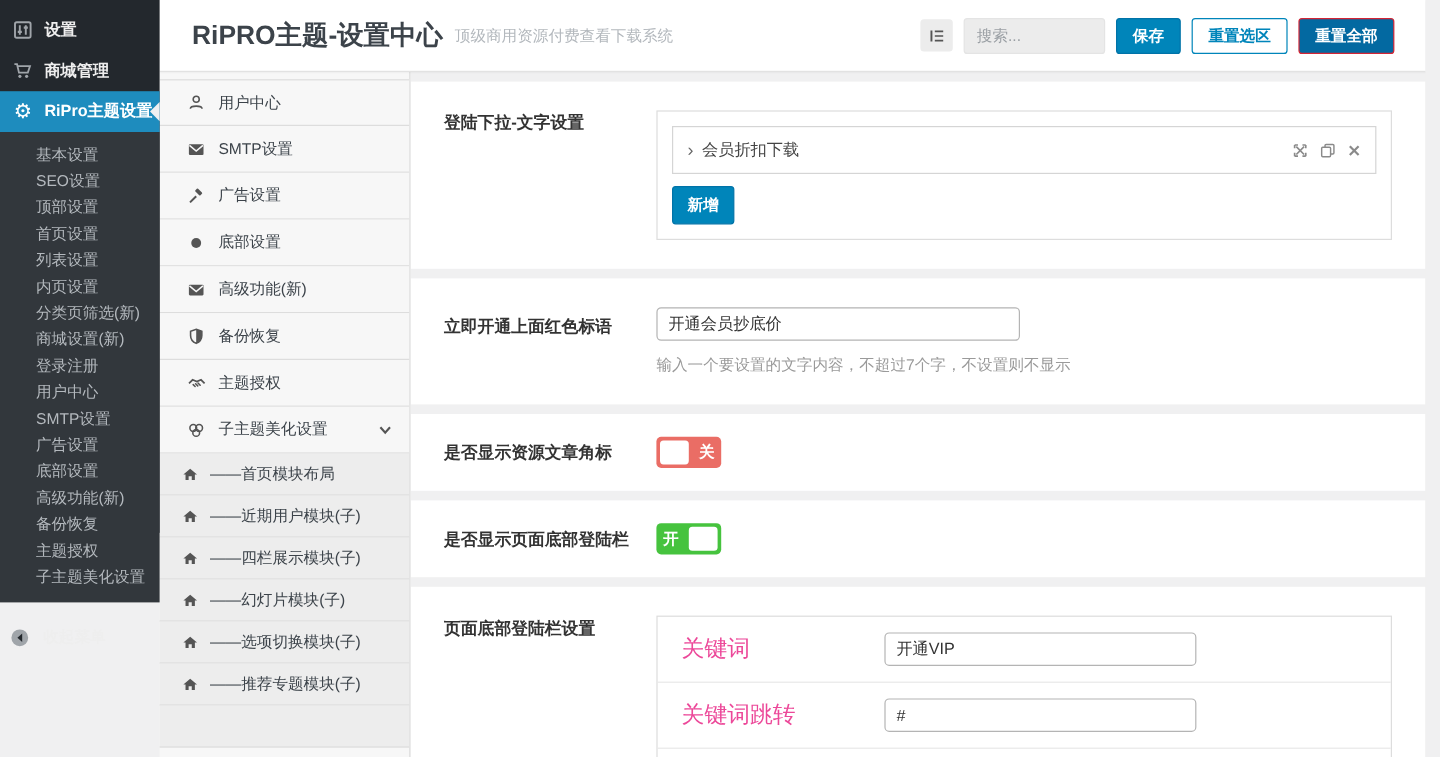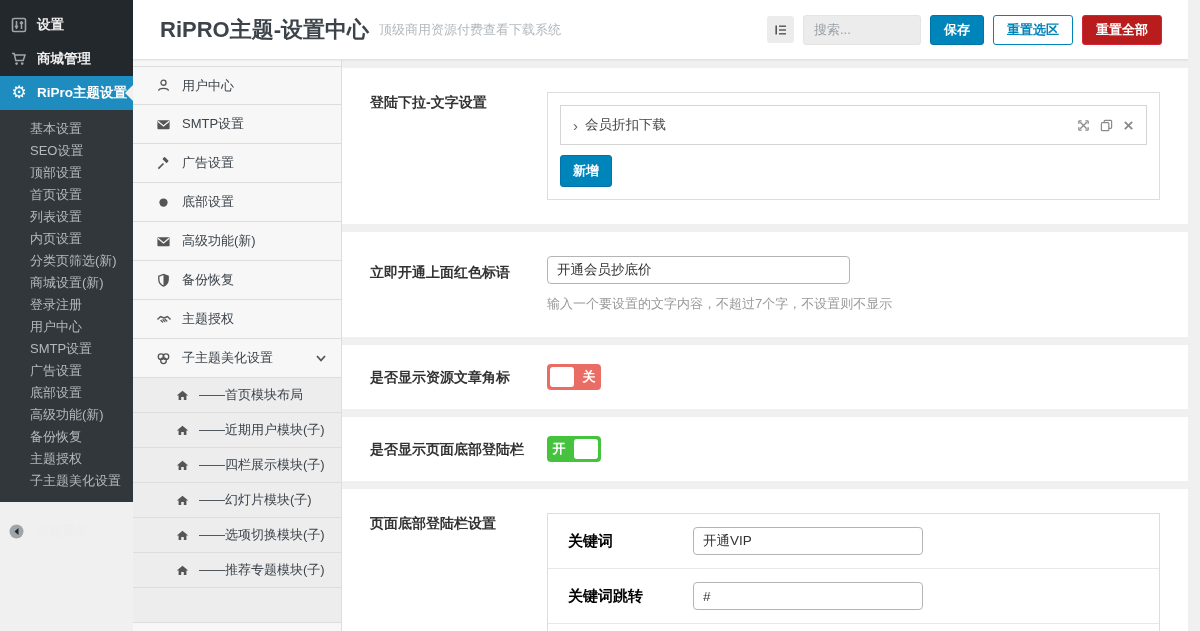--- a/index.html
+++ b/index.html
@@ -29,35 +29,35 @@
   .header { position:absolute; left:133px; top:0; width:1055px; height:60px; background:#fff;
     border-bottom:1px solid #e2e2e2; box-shadow:0 1px 1px rgba(0,0,0,.04); z-index:5;
     display:flex; align-items:center; }
   .header .title { font-size:22px; font-weight:600; color:#3c434a; margin-left:27px; white-space:nowrap; }
   .header .subtitle { font-size:13px; color:#b3b8bd; margin-left:10px; white-space:nowrap; }
   .header .spacer { flex:1; }
   .hbtn { height:30px; line-height:28px; border-radius:3px; font-size:13px; font-weight:bold; padding:0 13px;
     border:1px solid transparent; cursor:pointer; margin-left:9px; white-space:nowrap; }
   .hbtn.save { background:#0085ba; border-color:#0073a8; color:#fff; }
   .hbtn.reset-sel { background:#fff; border-color:#0085ba; color:#0085ba; }
-  .hbtn.reset-all { background:#b91c1c; border-color:#d32535; color:#fff; margin-right:26px; }
+  .hbtn.reset-all { background:#0369a1; border-color:#d32535; color:#fff; margin-right:26px; }
   .icon-box { width:27px; height:27px; background:#ececec; border-radius:3px; display:flex; align-items:center; justify-content:center; cursor:pointer; color:#555; }
   .search-box { width:118px; height:30px; background:#ececec; border:1px solid #e4e4e4; border-radius:3px;
     margin-left:9px; padding:0 10px; font-size:13px; color:#777; font-family:inherit; outline:none; }
   .search-box::placeholder { color:#9a9fa4; }
 
   
   .sub-sidebar { position:absolute; left:133px; top:60px; width:209px; height:571px; background:#f7f7f7;
     border-right:1px solid #ddd; z-index:4; padding-top:6px; }
   .nav-row { height:39px; border-bottom:1px solid #ddd; display:flex; align-items:center; padding-left:22px;
     font-size:13px; color:#3c434a; background:#f7f7f7; cursor:pointer; }
   .nav-row:first-child { border-top:1px solid #ddd; }
   .nav-row .nicon { width:17px; margin-right:10px; color:#555; display:flex; justify-content:center; }
   .nav-row .chev { margin-left:auto; margin-right:14px; color:#555; }
-  .nav-sub { height:35px; border-bottom:1px solid #ddd; display:flex; align-items:center; padding-left:42px;
+  .nav-sub { height:35px; border-bottom:1px solid #ddd; display:flex; align-items:center; padding-left:18px;
     font-size:13px; color:#3c434a; background:#ededed; cursor:pointer; }
   .nav-sub .nicon { width:15px; margin-right:9px; color:#555; display:flex; justify-content:center; }
 
   
   .main { position:absolute; left:342px; top:60px; width:846px; height:571px; overflow:hidden; z-index:3; padding-top:8px; }
   .section { background:#fff; margin-bottom:8px; display:flex; padding:24px 28px; }
   .sec-label { width:177px; flex-shrink:0; font-size:14px; font-weight:600; color:#333; line-height:20px; }
   .sec-ctrl { flex:1; }
   .section.vcenter { align-items:center; padding:19px 28px; }
 
@@ -65,33 +65,33 @@
   .panel { border:1px solid #d5d5d5; background:#fff; padding:10px 12px; display:flex; align-items:center; font-size:13.5px; color:#444; }
   .panel .chev-r { color:#666; margin-right:7px; font-size:15px; line-height:13px; }
   .panel .p-icons { margin-left:auto; display:flex; align-items:center; gap:10px; color:#8a8a8a; }
   .panel .p-icons .pi { cursor:pointer; display:flex; }
   .add-btn { margin-top:10px; background:#0085ba; border:1px solid #0073a8; color:#fff; font-weight:bold;
     font-size:13px; padding:6px 12px; border-radius:3px; cursor:pointer; }
 
   .text-input { height:28px; border:1px solid #b4b4b4; border-radius:4px; padding:0 9px; font-size:13.5px;
     color:#333; font-family:inherit; outline:none; background:#fff; }
   .w300 { width:303px; }
-  .w230 { width:230px; }
+  .w230 { width:260px;margin-left:44px; }
   .help { margin-top:11px; font-size:13px; color:#9a9a9a; }
 
   .toggle { width:54px; height:26px; border-radius:4px; display:flex; align-items:center; cursor:pointer; }
   .toggle .knob { width:24px; height:20px; background:#fff; border-radius:3px; margin:0 3px; }
   .toggle .t-label { color:#fff; font-size:13px; font-weight:bold; flex:1; text-align:center; }
   .toggle.off { background:#ea6d65; }
   .toggle.on { background:#46c33e; }
 
   .group-box { border:1px solid #ddd; background:#fff; }
   .group-row { display:flex; align-items:center; padding:13px 20px; border-bottom:1px solid #e8e8e8; }
   .group-row:last-child { border-bottom:none; }
-  .group-row .g-label { width:125px; font-size:15px; font-weight:700; color:#000000; }
+  .group-row .g-label { width:125px; font-size:19px; font-weight:400; color:#ec4899; }
 
   
   .right-strip { position:absolute; left:1188px; top:0; width:12px; height:631px; background:#f0f0f1; z-index:7; }
 </style>
 </head>
 <body>
 
 <div class="wp-sidebar">
   <div class="wp-item">
     <span class="wicon">

